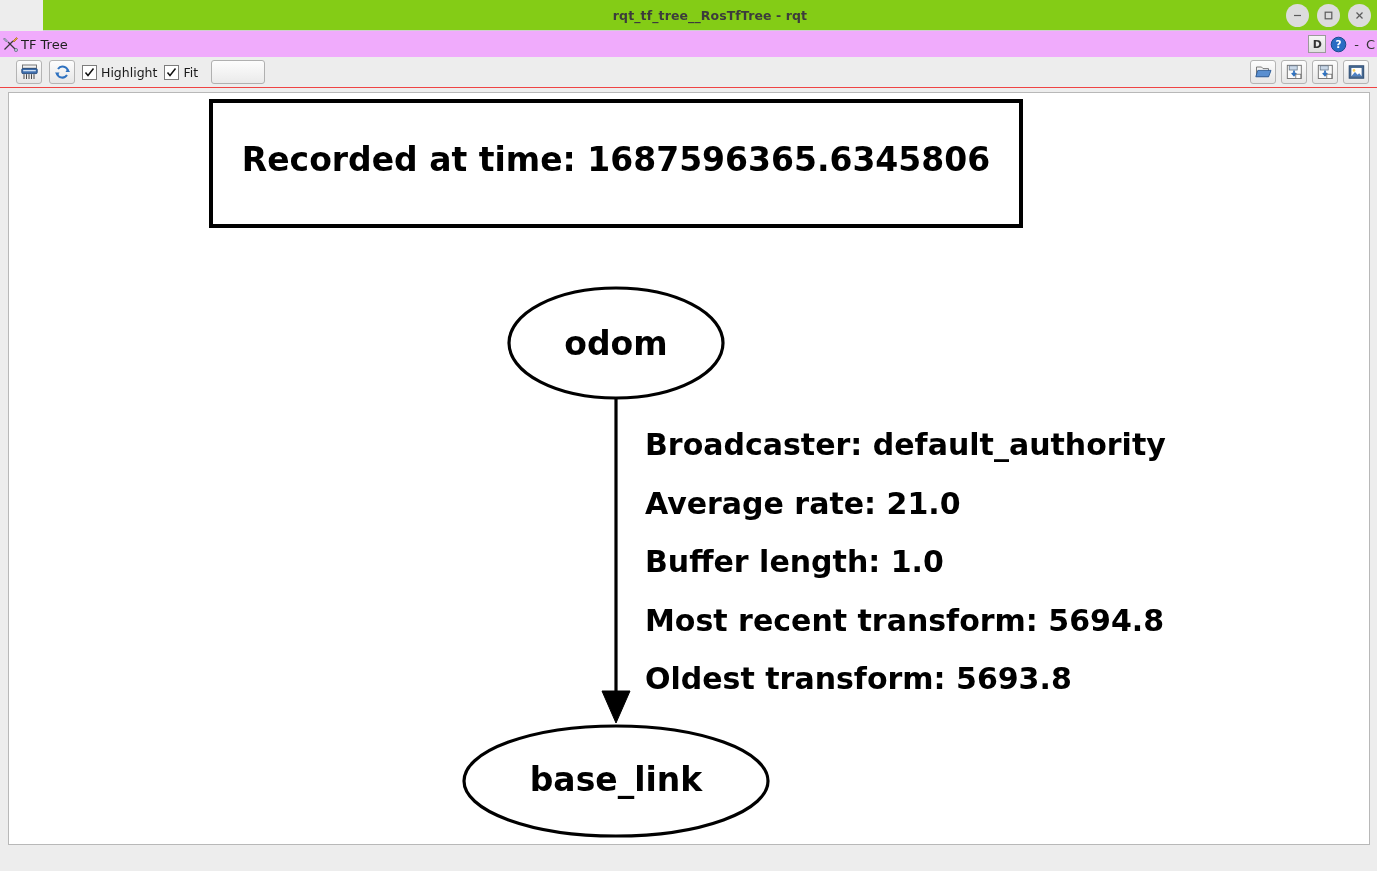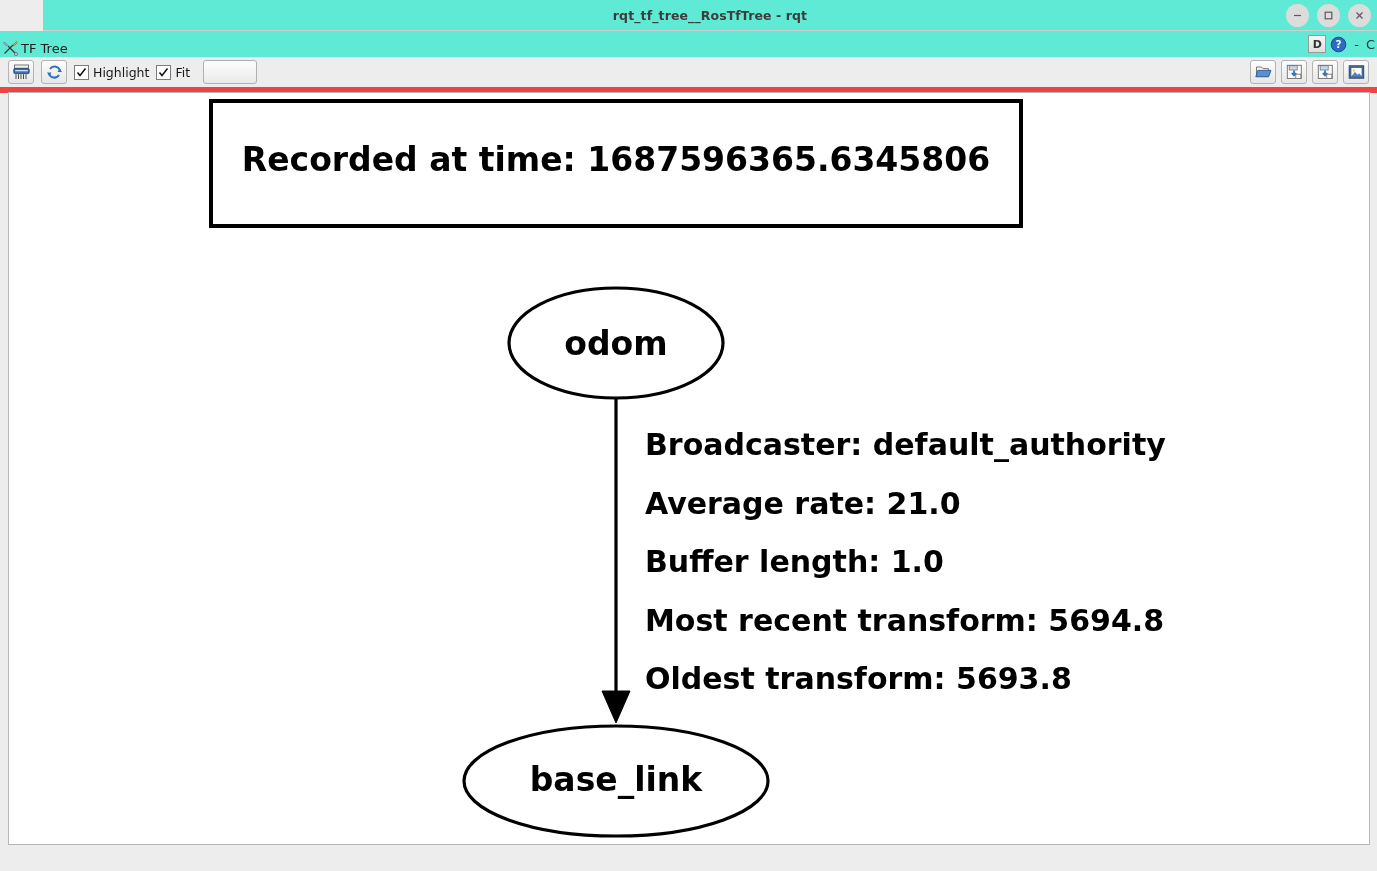--- a/index.html
+++ b/index.html
@@ -12,21 +12,21 @@
     height: 871px;
     overflow: hidden;
     font-family: "DejaVu Sans", "Liberation Sans", sans-serif;
     -webkit-font-smoothing: antialiased;
   }
 
   
   .titlebar {
     position: relative;
     height: 30px;
-    background: #5eead4;
+    background: #84cc16;
     border-bottom: 1px solid #cfcfcf;
     display: flex;
     align-items: center;
     justify-content: center;
     margin-left: 43px;
   }
   .titlebar-text {
     font-size: 12.5px;
     font-weight: bold;
     color: #3c3c3c;
@@ -53,23 +53,23 @@
     font-size: 11px;
     line-height: 1;
     cursor: pointer;
   }
   .win-btn svg { display: block; }
 
   
   .plugin-header {
     position: relative;
     height: 26px;
-    background: #5eead4;
-    display: flex;
-    align-items: flex-end;
+    background: #f0abfc;
+    display: flex;
+    align-items: center;
     padding-left: 2px;
   }
   .plugin-title {
     display: flex;
     align-items: center;
     gap: 2px;
     font-size: 13px;
     color: #1f1f1f;
   }
   .tools-icon { width: 17px; height: 17px; display: block; }
@@ -110,23 +110,23 @@
     white-space: nowrap;
   }
 
   
   .toolbar {
     position: relative;
     height: 30px;
     background: #ededed;
     display: flex;
     align-items: center;
-    padding-left: 8px;
+    padding-left: 16px;
     gap: 7px;
-    border-bottom: 6px solid #ef4444;
+    border-bottom: 1px solid #ef4444;
   }
   .tb-btn {
     width: 24px;
     height: 22px;
     border: 1px solid #b4b4b4;
     border-radius: 3px;
     background: linear-gradient(#fdfdfd, #e6e6e6);
     display: flex;
     align-items: center;
     justify-content: center;

